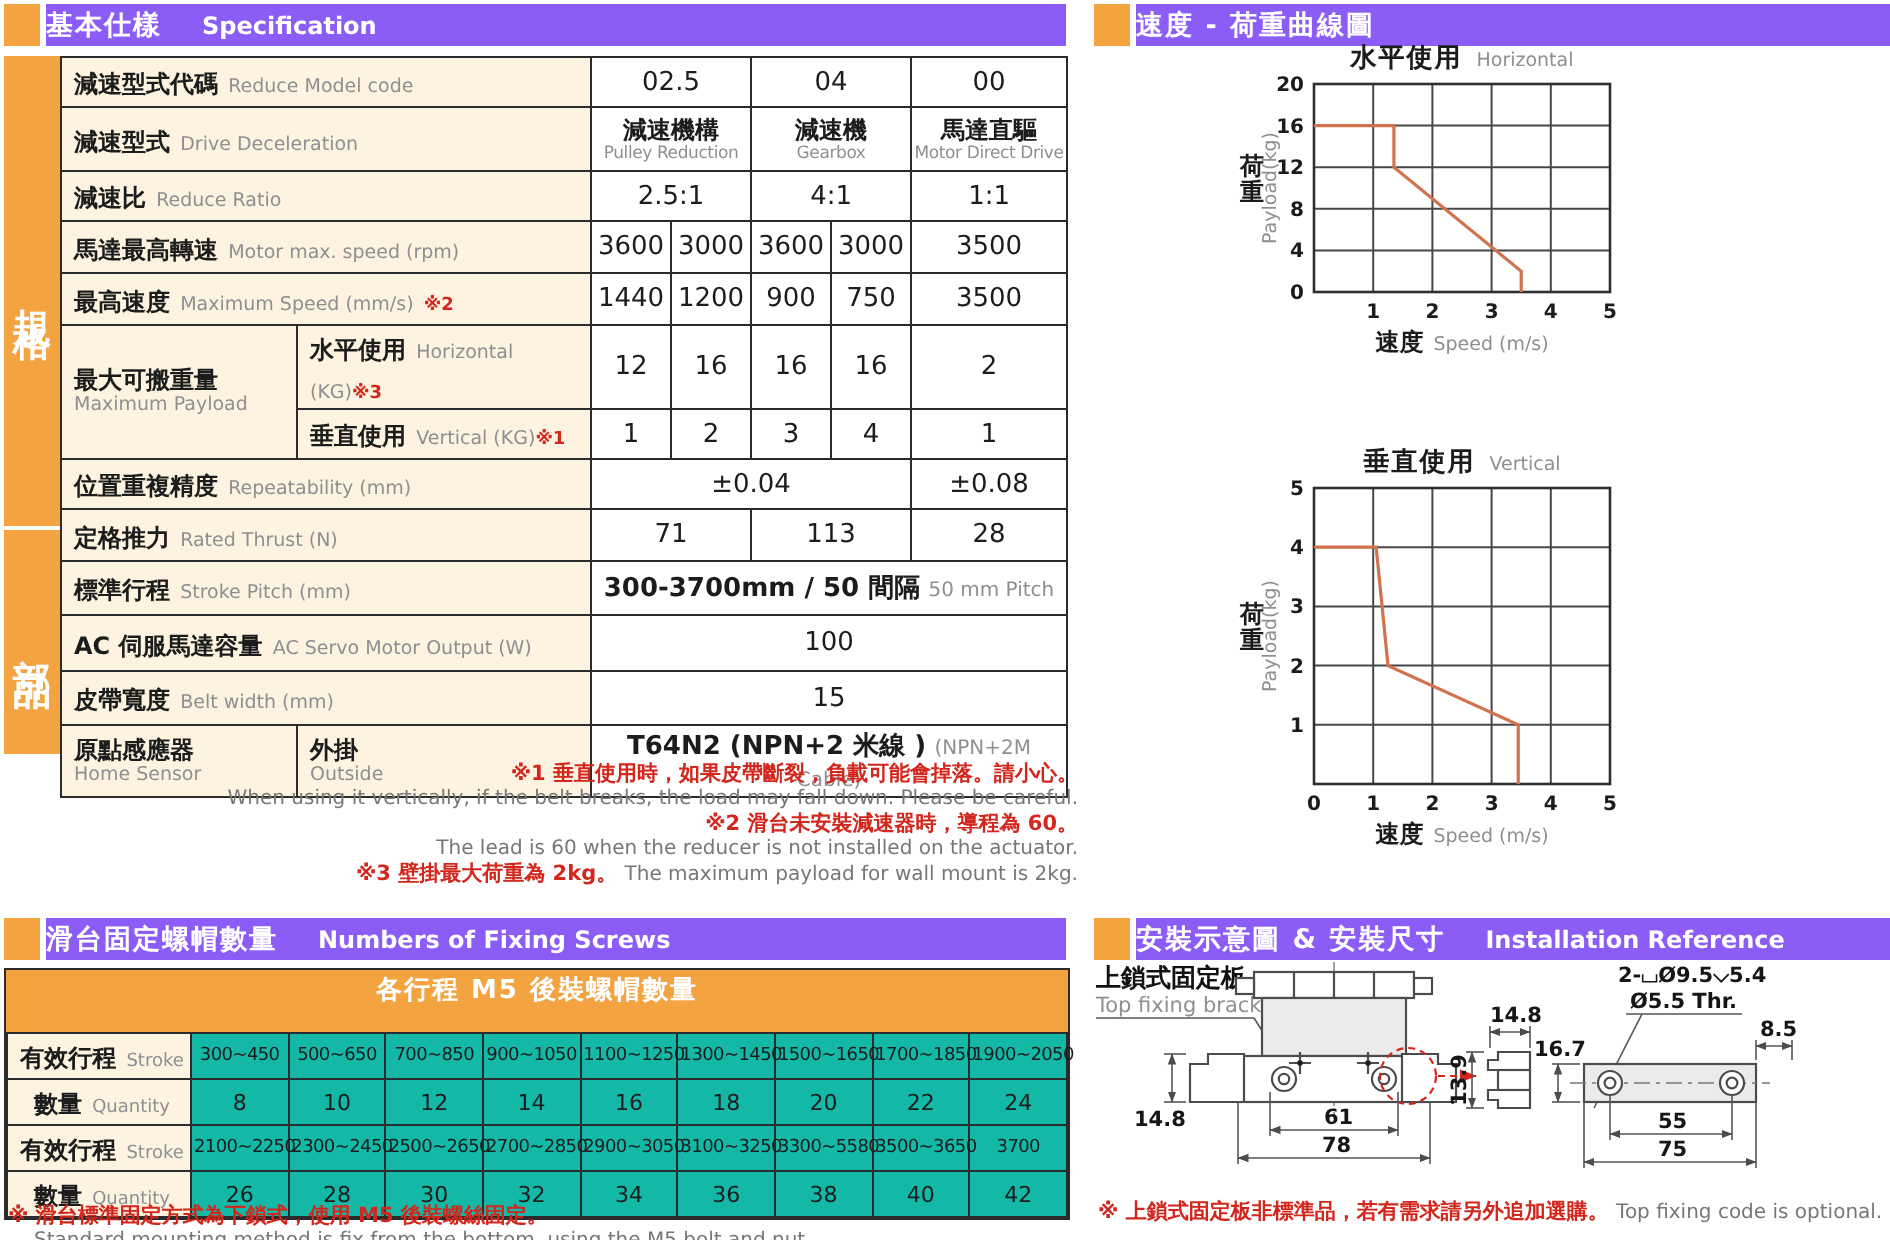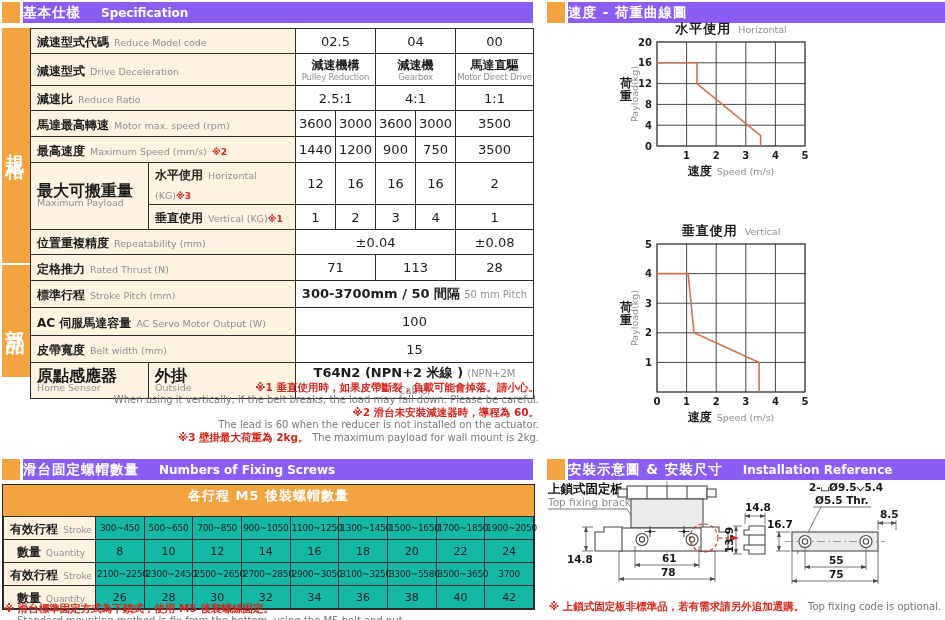--- a/index.html
+++ b/index.html
@@ -15,21 +15,21 @@
   .strip{position:absolute;left:2px;top:28px;width:28px;height:349px;display:flex;flex-direction:column;}
   .strip .seg{background:#f3a340;display:flex;align-items:center;justify-content:center;}
   .strip .seg span{writing-mode:vertical-rl;color:#fff;font-size:19px;font-weight:bold;letter-spacing:7px;}
   .strip .gap{height:2px;background:#fff;}
   table{border-collapse:collapse;table-layout:fixed;}
   .spec-table{position:absolute;left:30px;top:28px;width:503px;}
   .spec-table td{border:1px solid #2b2b2b;overflow:hidden;}
   td.lbl{background:#fdf3e0;padding:1px 3px 1px 6px;vertical-align:middle;}
   .lbl .zh{font-weight:bold;font-size:12px;color:#1c1c1c;}
   .lbl .en{font-size:9.5px;color:#8f8f92;}
-  .lbl .bzh{display:block;font-weight:bold;font-size:16px;line-height:13px;}
+  .lbl .bzh{display:block;font-weight:bold;font-size:12px;line-height:13px;}
   .lbl .ben{display:block;font-size:9.5px;color:#8f8f92;line-height:11px;}
   .note{color:#d3271e;font-size:9px;font-weight:bold;}
   td.val{text-align:center;font-size:13px;background:#fff;vertical-align:middle;}
   td.val .g{color:#8f8f92;font-size:10px;}
   td.val2{text-align:center;background:#fff;vertical-align:middle;}
   .val2 .vzh{display:block;font-size:12px;font-weight:bold;line-height:14px;}
   .val2 .ven{display:block;font-size:8.5px;color:#8f8f92;line-height:10px;letter-spacing:-0.2px;}
   
   .notes{position:absolute;line-height:12.5px;}
   .nr{color:#d3271e;font-size:10.5px;font-weight:bold;}

